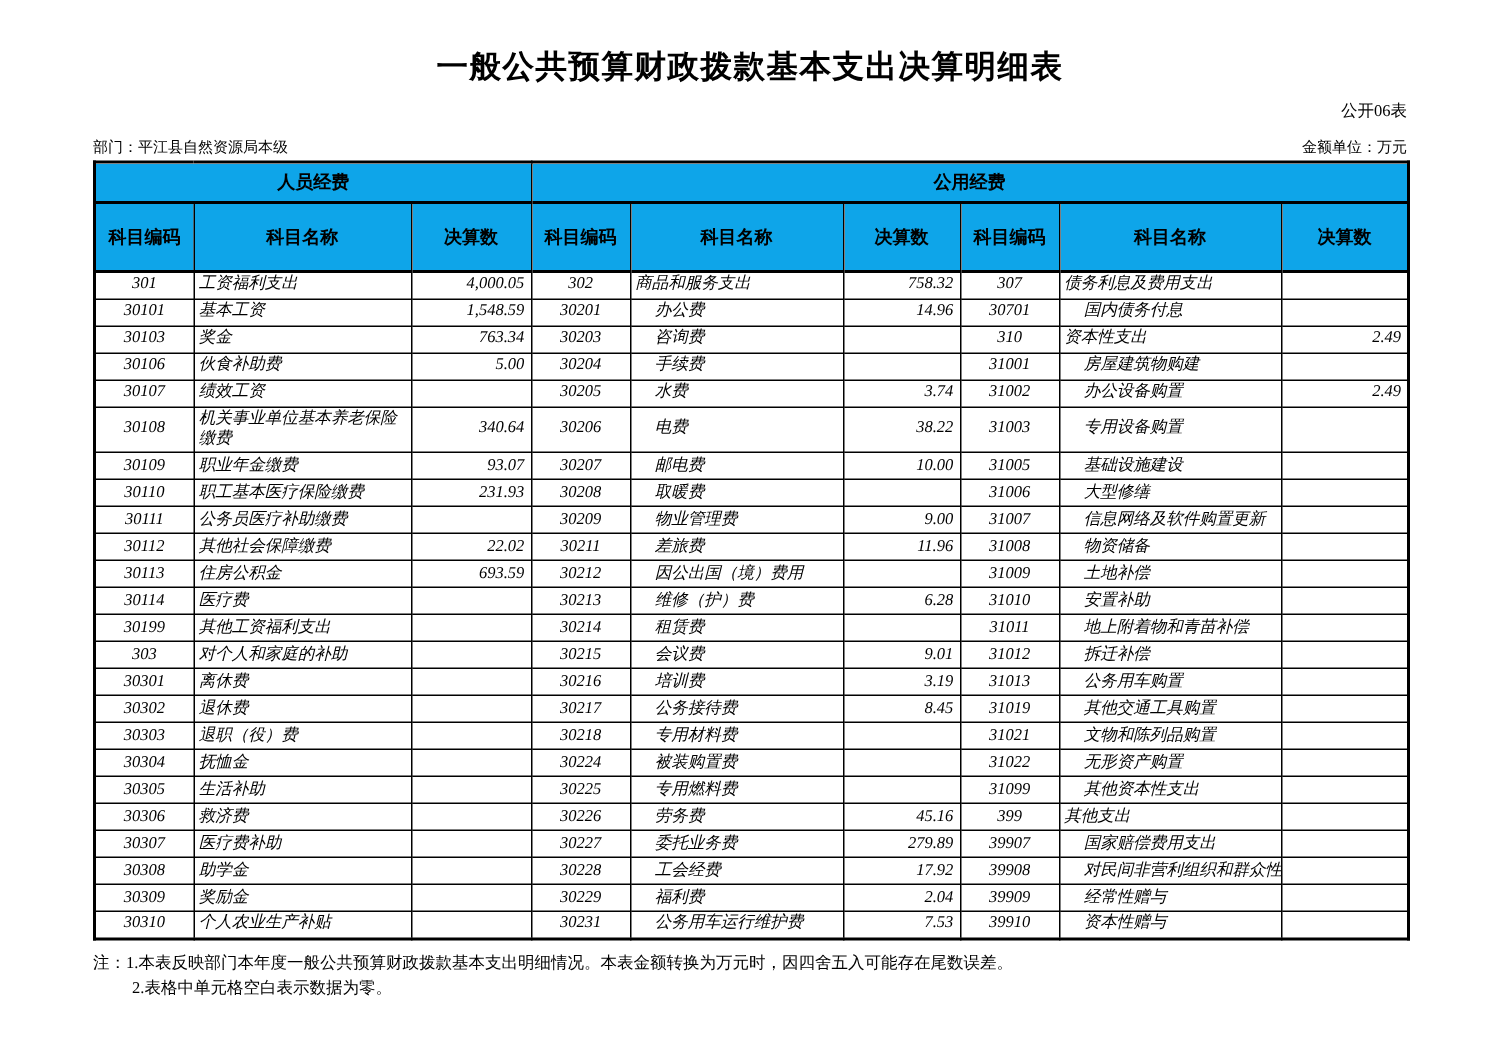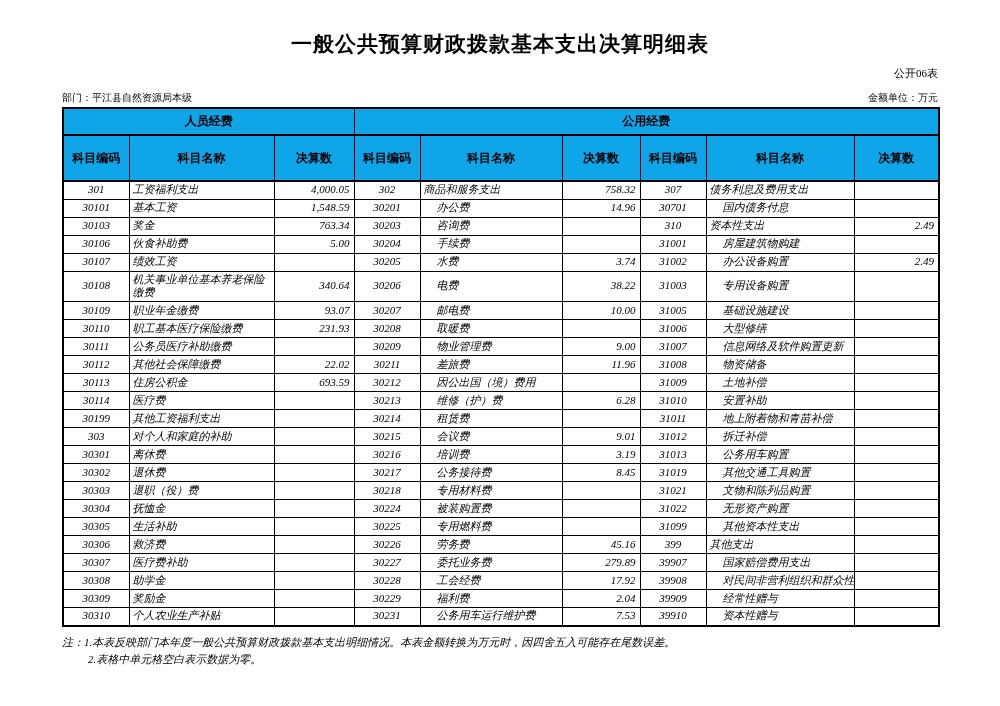--- a/index.html
+++ b/index.html
@@ -52,21 +52,21 @@
     border-bottom: 2px solid #000;
   }
   tr.group-row th { height: 27px; }
   tr.cols-row th { height: 46px; padding: 0 6px; }
   tbody tr { height: 18px; font-style: italic; }
   td.code { text-align: center; padding: 0 2px; white-space: nowrap; }
   td.name { text-align: left; padding: 1px 2px 1px 3px; }
   td.name.ind { padding-left: 16px; }
   td.name.clip { white-space: nowrap; margin-top: 36px; }
   td.val { text-align: right; padding: 0 4px 0 2px; white-space: nowrap; }
-  .notes { font-size: 11px; margin-top: 7px; line-height: 1.6; font-style: italic; }
+  .notes { font-size: 11px; margin-top: 7px; line-height: 1.6; }
   .notes .note-line-2 { padding-left: 26px; }
 </style>
 </head>
 <body>
 
 <div class="page">
 
   <h1 class="doc-title">一般公共预算财政拨款基本支出决算明细表</h1>
 
   <div class="form-code">公开06表</div>

